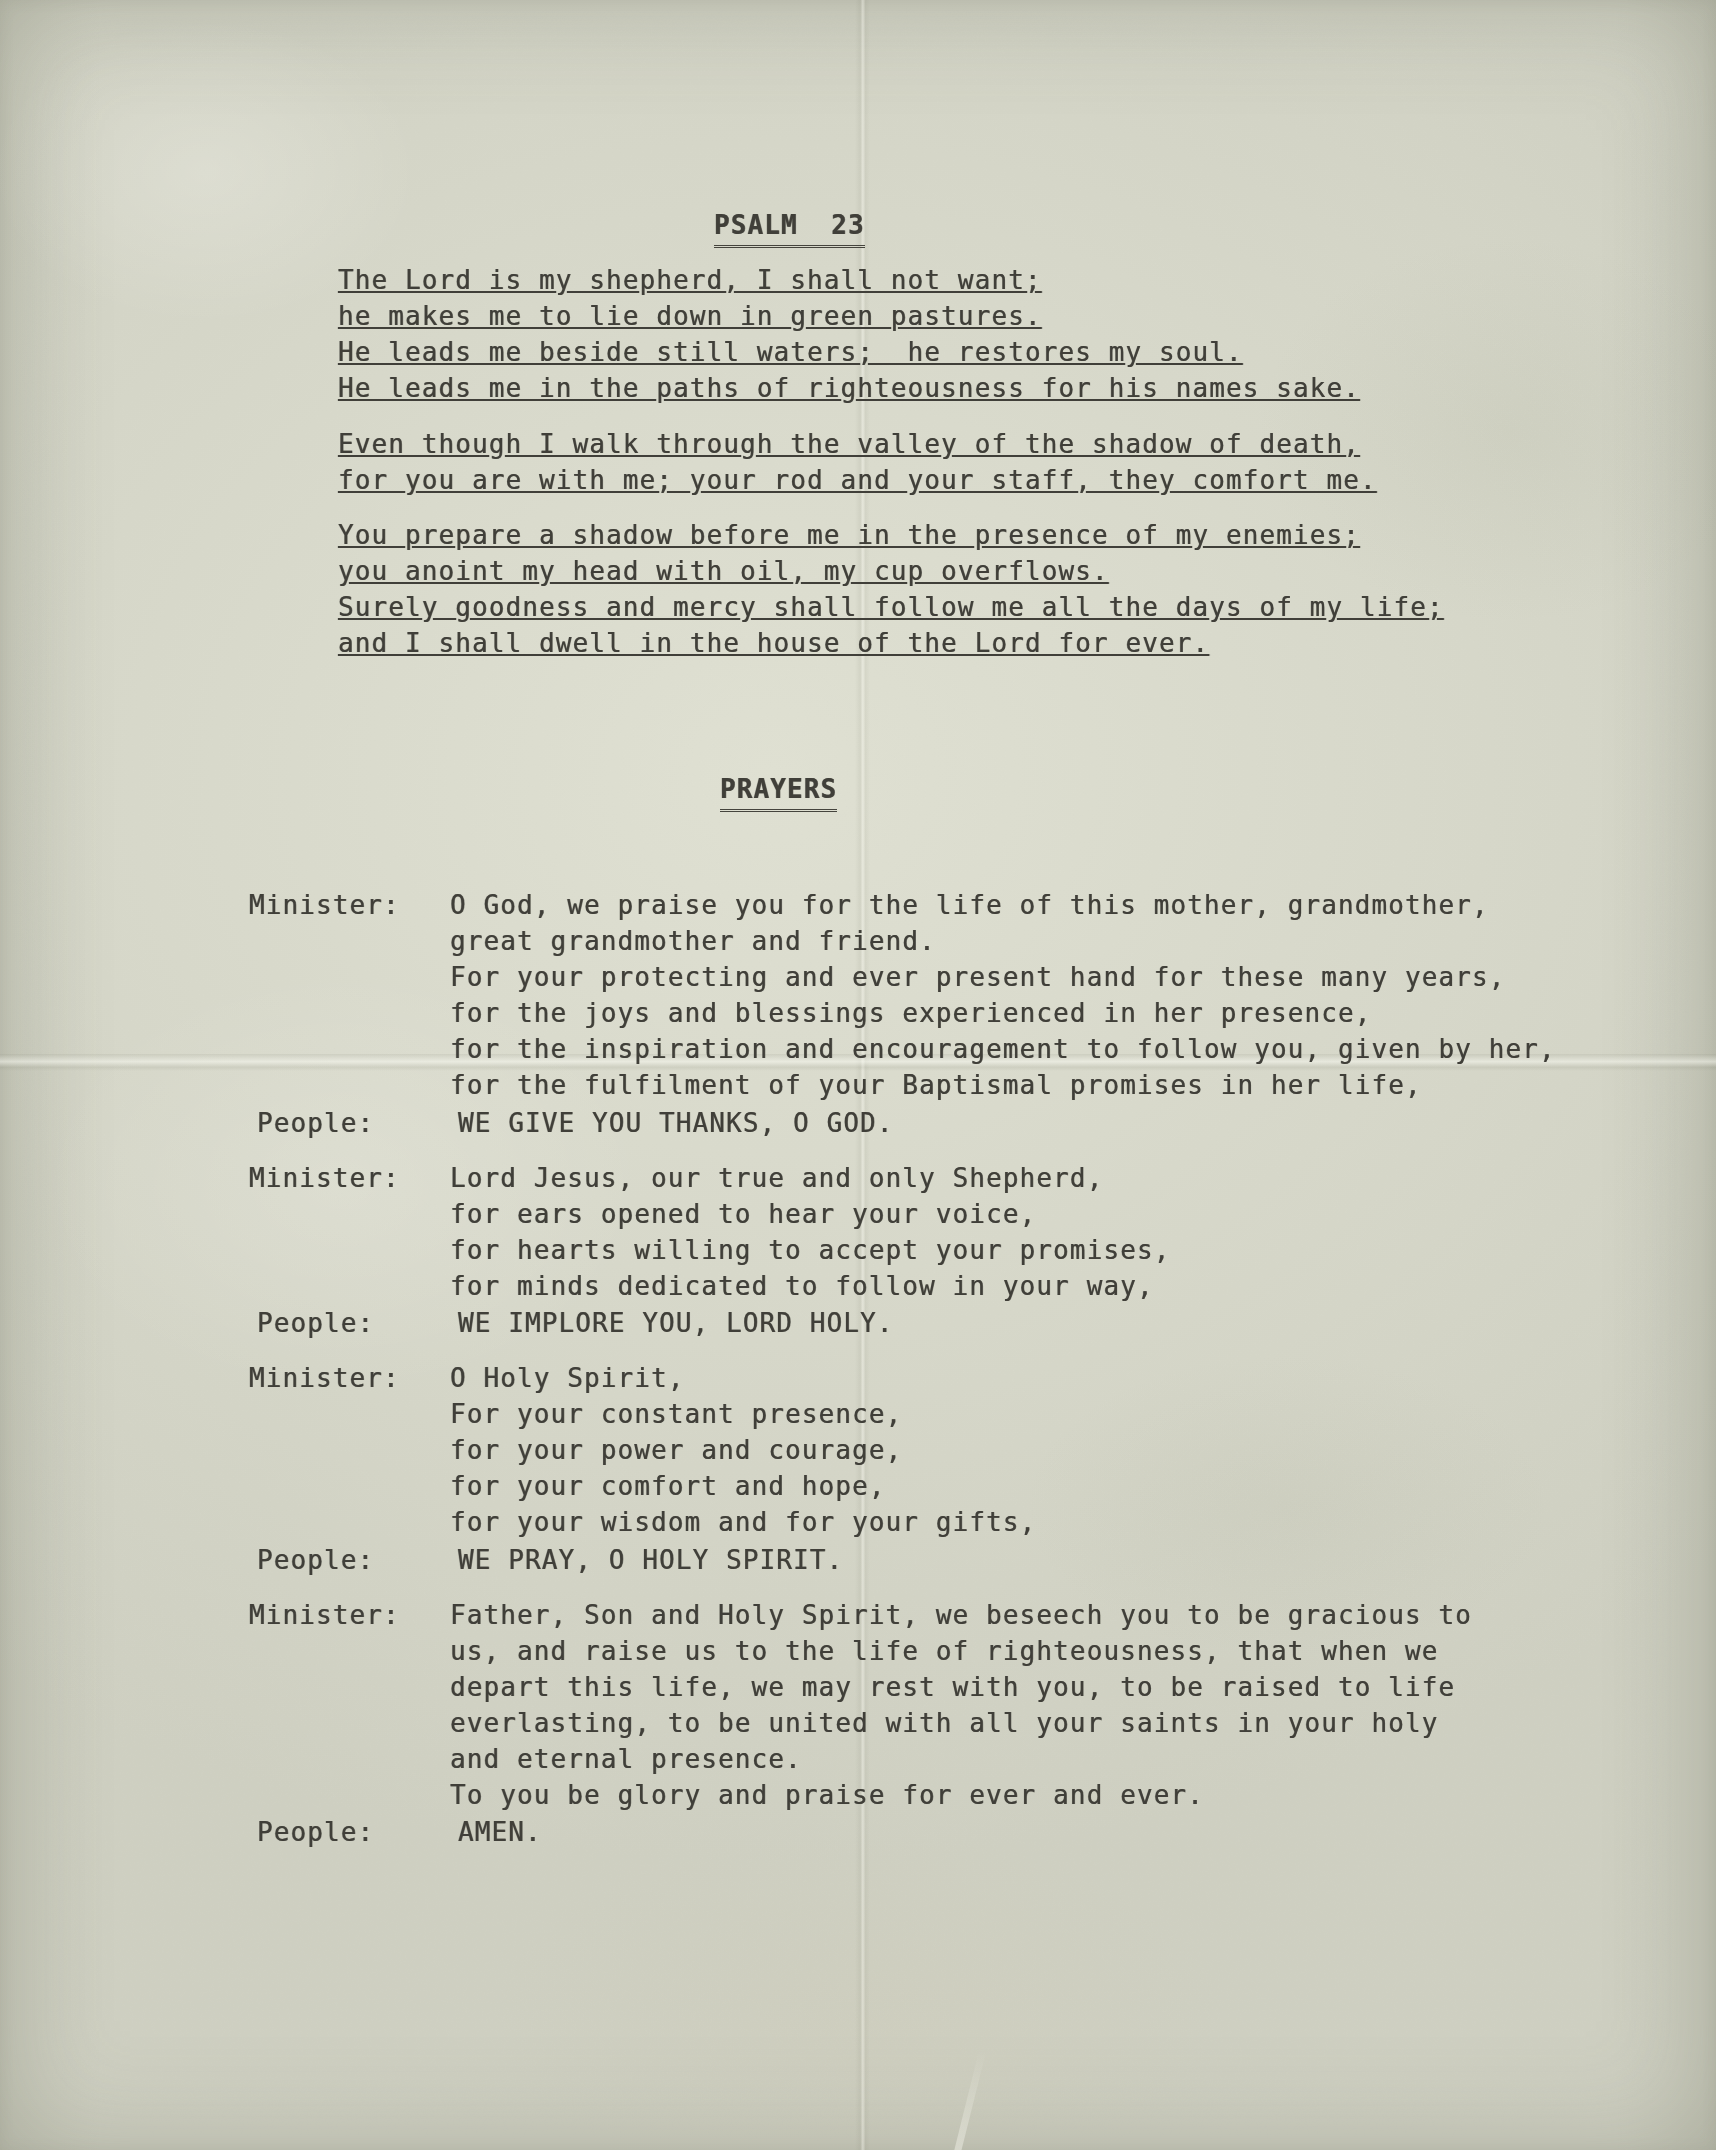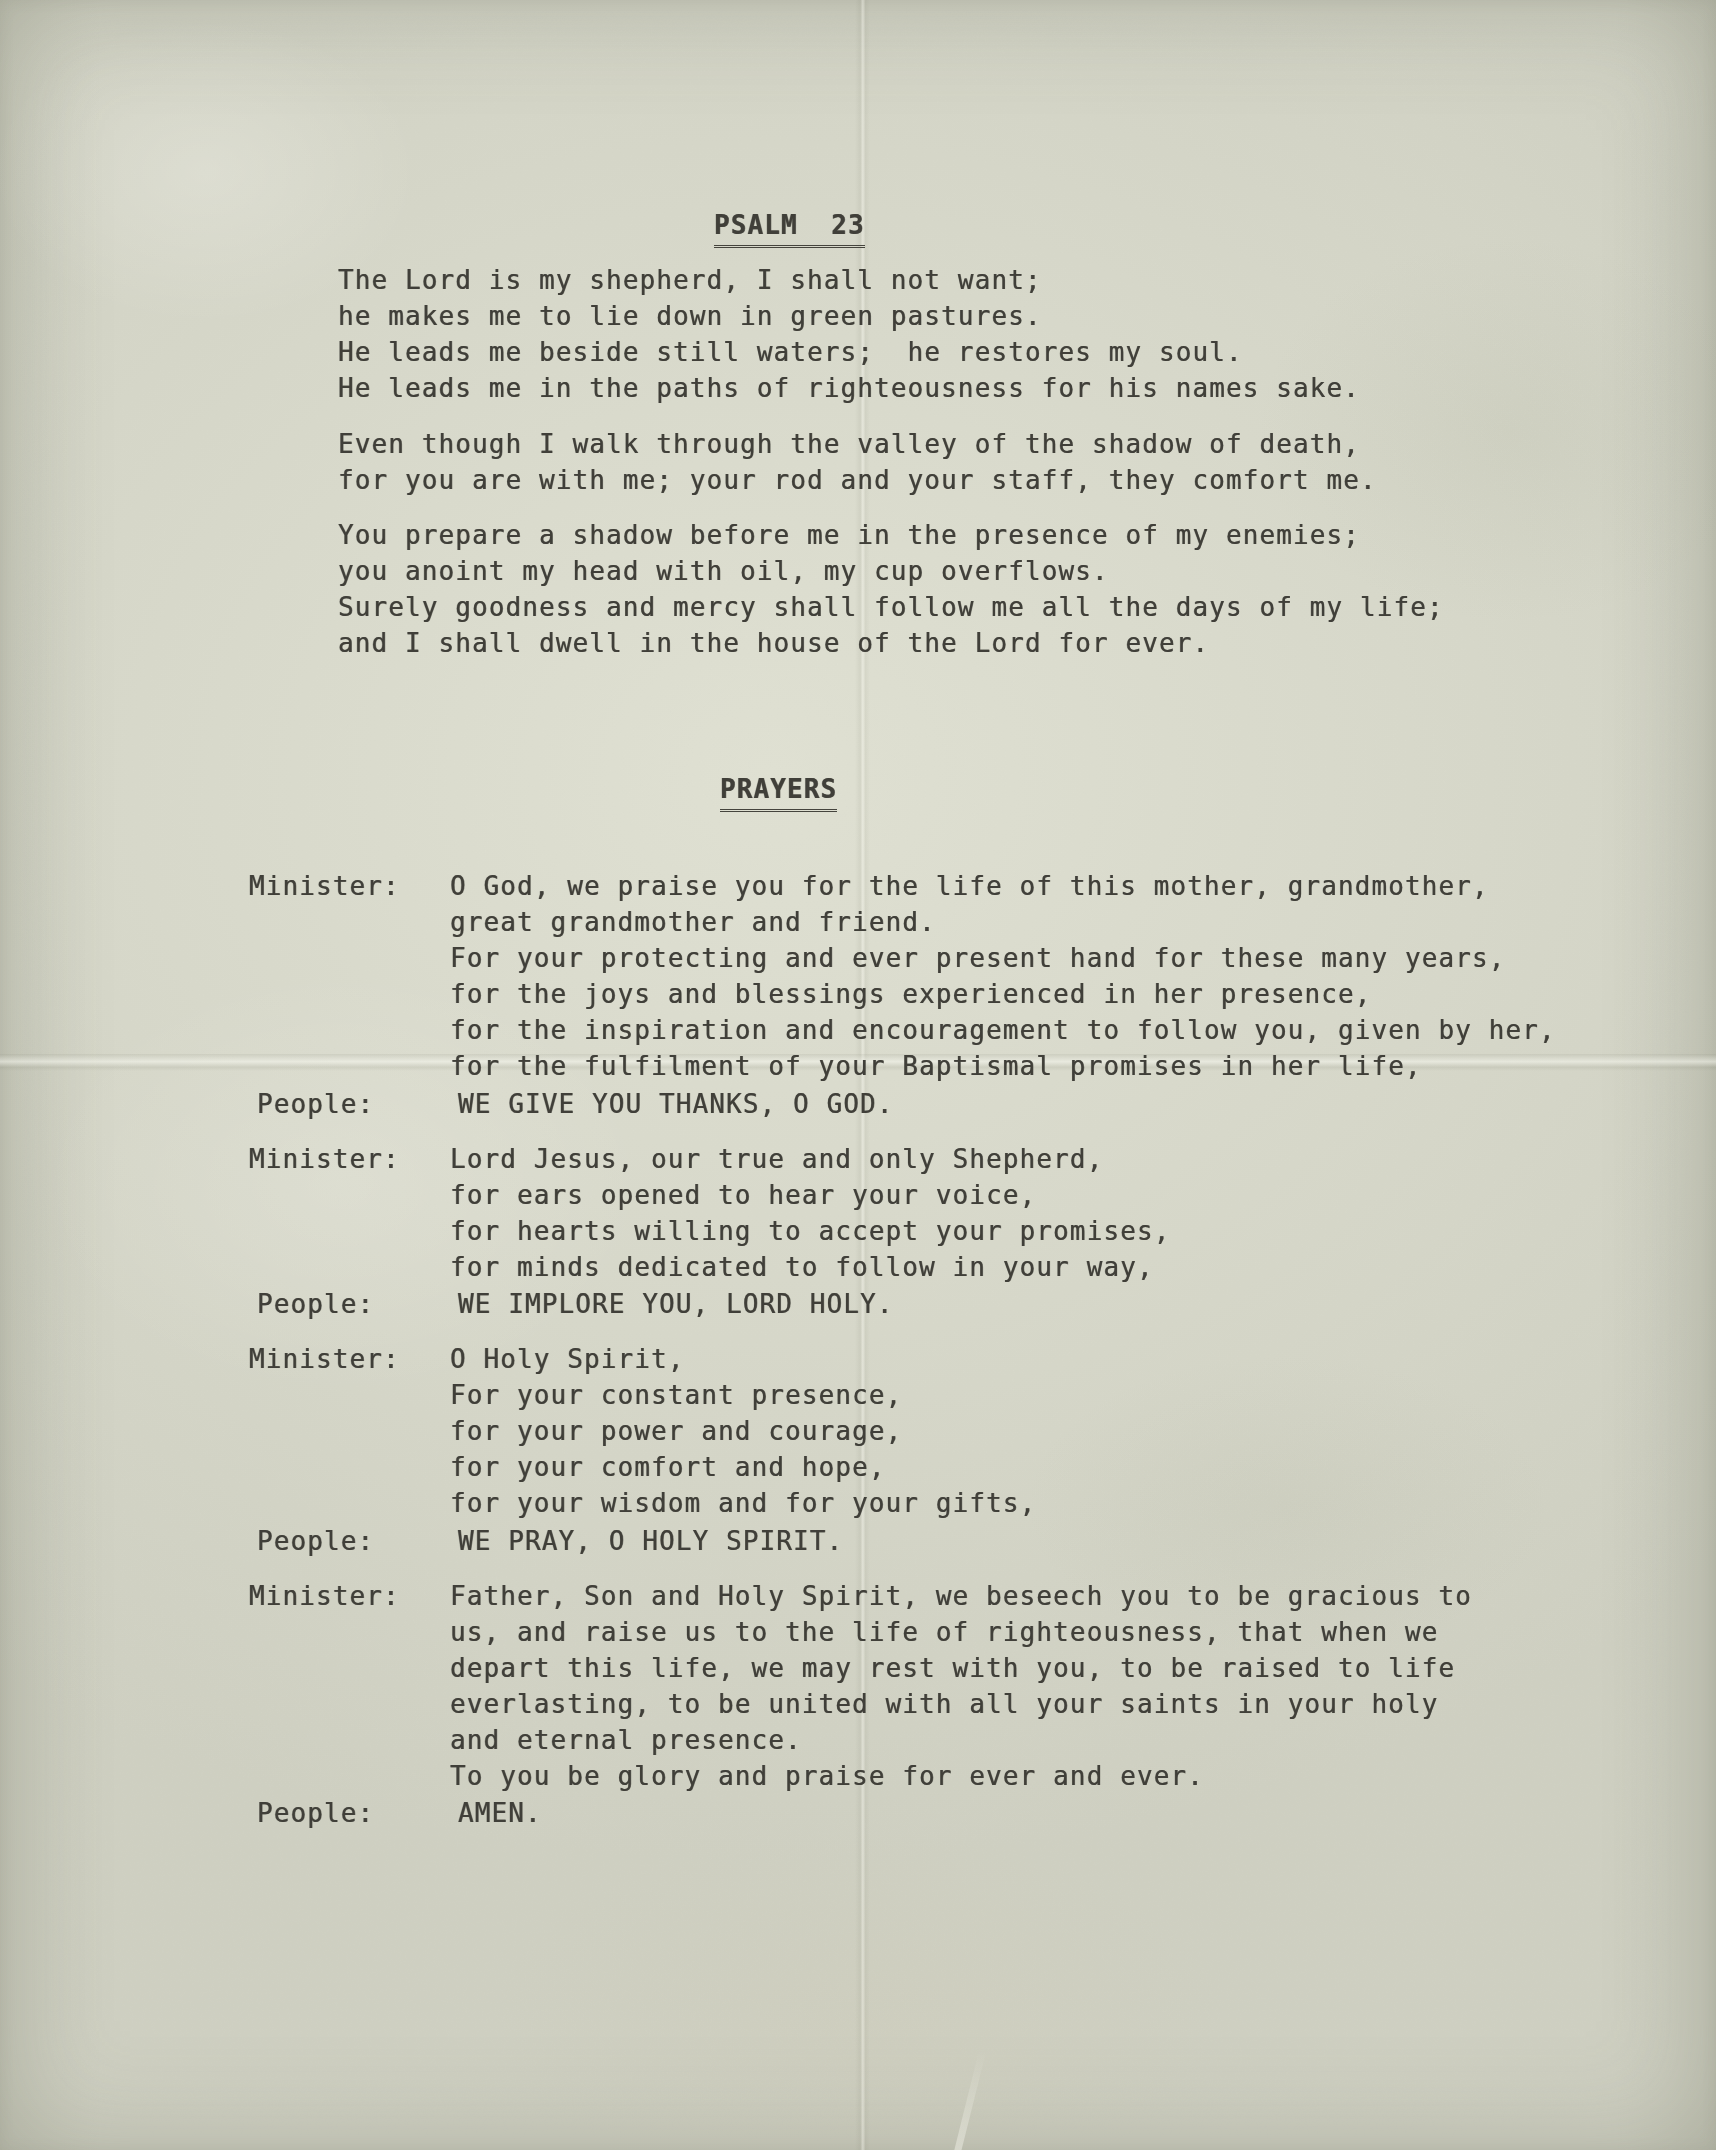--- a/index.html
+++ b/index.html
@@ -66,27 +66,27 @@
     font-weight: bold;
     line-height: 36px;
     white-space: pre;
     letter-spacing: 1.1px;
     padding-bottom: 1.5px;
     border-bottom: 3.6px double #45443d;
   }
   #psalm-heading-el  { left: 714px; top: 207px; }
   #prayers-heading-el{ left: 720px; top: 771px; }
   .psalm { position: absolute; left: 338px; top: 262px; }
-  .stanza { margin-bottom: 19.6px; }
+  .stanza { margin-bottom: 19.6px; text-decoration: underline; }
   .line {
     font-size: 26px;
     line-height: 36px;
     white-space: pre;
   }
-  .exchanges { position: absolute; left: 0; top: 868px; width: 1716px; }
+  .exchanges { position: absolute; left: 0; top: 887px; width: 1716px; }
   .exchange { position: relative; }
   .exchange + .exchange.people   { margin-top: 1.5px; margin-left: 8px; }
   .exchange + .exchange.minister { margin-top: 19px; }
   .exchange .speaker {
     position: absolute; left: 249px; top: 0;
     font-size: 26px; line-height: 36px; white-space: pre;
   }
   .exchange .lines { margin-left: 450px; }
 </style>
 </head>

